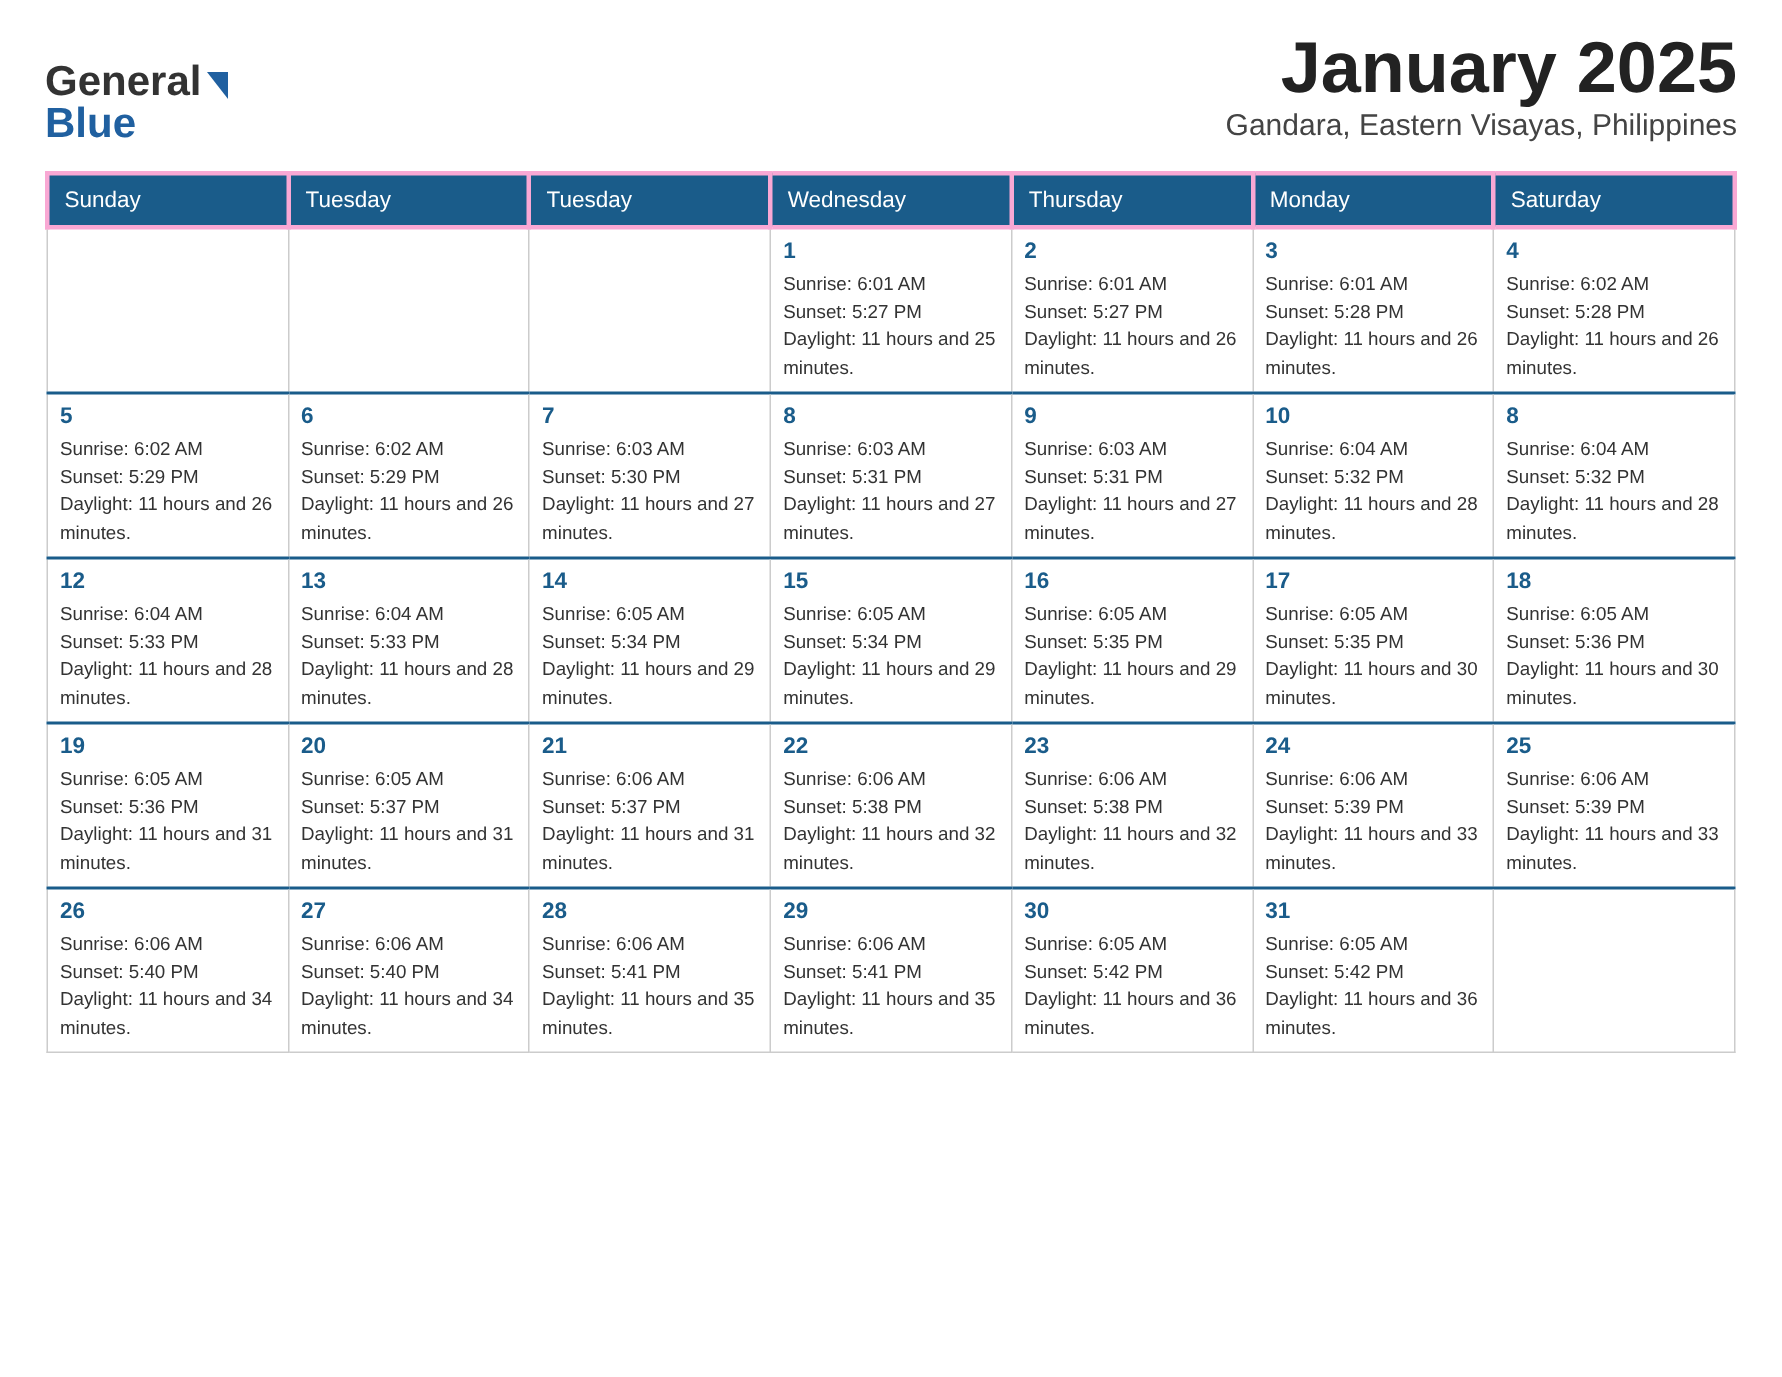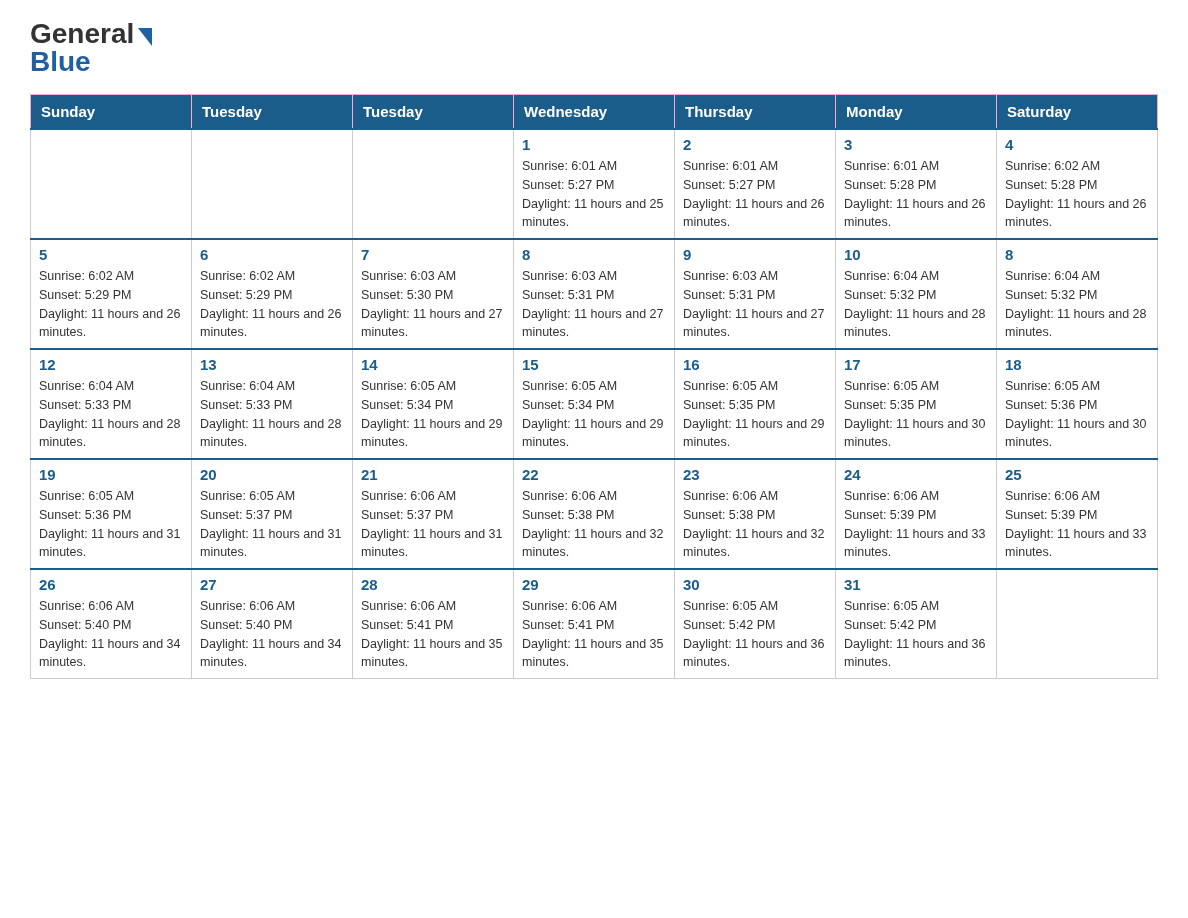--- a/index.html
+++ b/index.html
@@ -61,24 +61,24 @@
     }
     .calendar {
       width: 100%;
       border-collapse: collapse;
       border: 1px solid #aaa;
     }
     .calendar th {
       background-color: #1a5c8a;
       color: #fff;
       font-size: 15px;
-      font-weight: bold;
+      font-weight: normal;
       padding: 8px 10px;
       text-align: left;
-      border: 1px solid #f9a8d4;
+      border: 3px solid #f9a8d4;
     }
     .calendar td {
       vertical-align: top;
       padding: 6px 8px;
       border: 1px solid #ccc;
       width: 14.28%;
       min-height: 100px;
       font-size: 13px;
       color: #222;
     }
@@ -103,20 +103,24 @@
 </head>
 <body>
 
 <div class="header">
   <div class="logo">
     <div class="logo-top">
       <span class="logo-text-general">General</span>
       <div class="logo-triangle"></div>
     </div>
     <span class="logo-text-blue">Blue</span>
+  </div>
+  <div class="title-block">
+    <h1>January 2025</h1>
+    <div class="subtitle">Gandara, Eastern Visayas, Philippines</div>
   </div>
 </div>
 
 <table class="calendar">
   <thead>
     <tr>
     <th>Sunday</th>
         <th>Tuesday</th>
         <th>Tuesday</th>
         <th>Wednesday</th>

